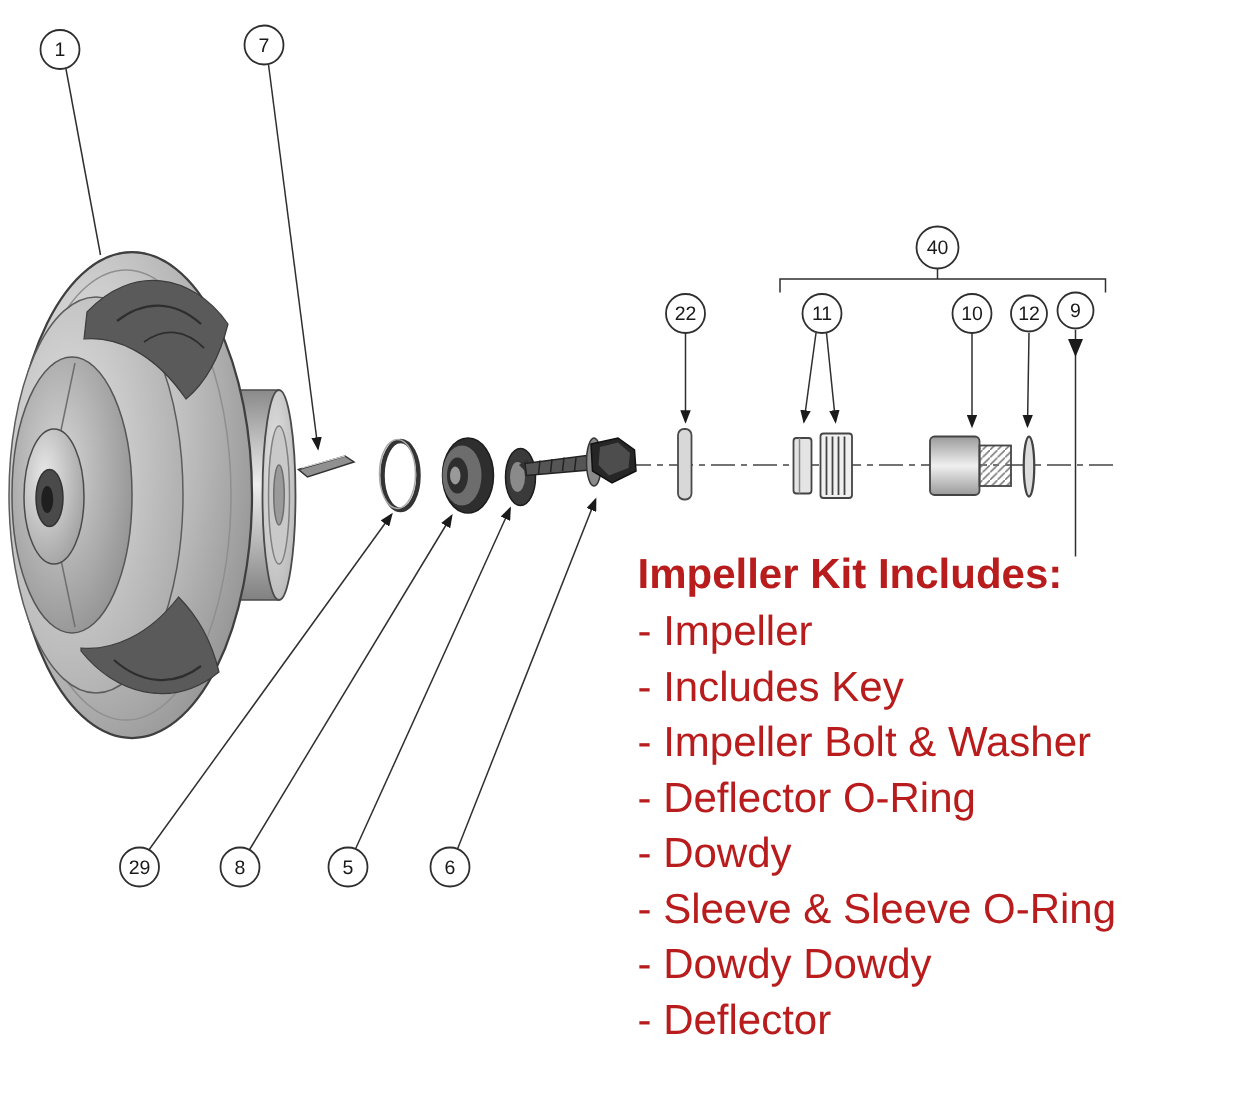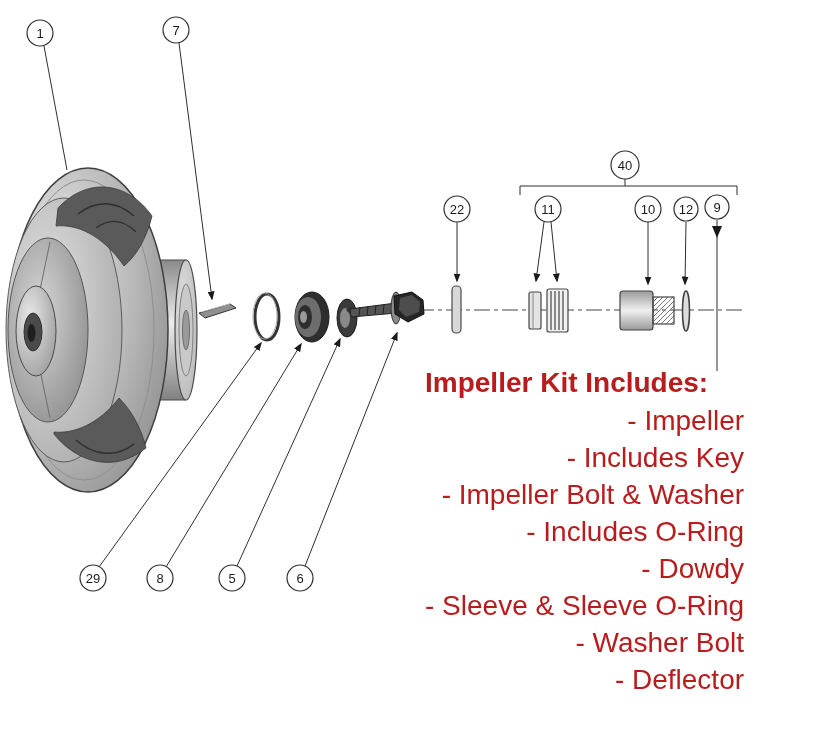--- a/index.html
+++ b/index.html
@@ -3,21 +3,21 @@
 <meta charset="utf-8">
 <style>
   html,body{margin:0;padding:0;background:#ffffff;}
   .stage{
     position:relative;width:825px;height:746px;background:#ffffff;
     font-family:"Liberation Sans",sans-serif;overflow:hidden;
   }
   .stage svg{position:absolute;left:0;top:0;}
   .kit{position:absolute;left:425px;top:364px;color:#b91c1c;}
   .kit-title{font-size:28px;font-weight:700;line-height:38px;white-space:nowrap;}
-  .kit-item{font-size:28px;font-weight:400;line-height:37px;white-space:nowrap;text-align:right;}
+  .kit-item{font-size:28px;font-weight:400;line-height:37px;white-space:nowrap;}
   .balloon-num{font-size:13px;fill:#1a1a1a;}
 </style>
 </head>
 <body>
 
 <div class="stage">
 
   <svg width="825" height="746" viewBox="0 0 825 746">
     <defs>
       <radialGradient id="discGrad" cx="30%" cy="35%" r="85%">
@@ -211,20 +211,20 @@
         <text class="balloon-num" x="300" y="582.5" text-anchor="middle">6</text>
       </g>
     </g>
   </svg>
 
   <div class="kit">
     <div class="kit-title">Impeller Kit Includes:</div>
     <div class="kit-item">- Impeller</div>
     <div class="kit-item">- Includes Key</div>
     <div class="kit-item">- Impeller Bolt &amp; Washer</div>
-    <div class="kit-item">- Includes O-Ring</div>
+    <div class="kit-item">- Deflector O-Ring</div>
     <div class="kit-item">- Dowdy</div>
     <div class="kit-item">- Sleeve &amp; Sleeve O-Ring</div>
-    <div class="kit-item">- Washer Bolt</div>
+    <div class="kit-item">- Dowdy Dowdy</div>
     <div class="kit-item">- Deflector</div>
   </div>
 
 </div>
 
 </body></html>

